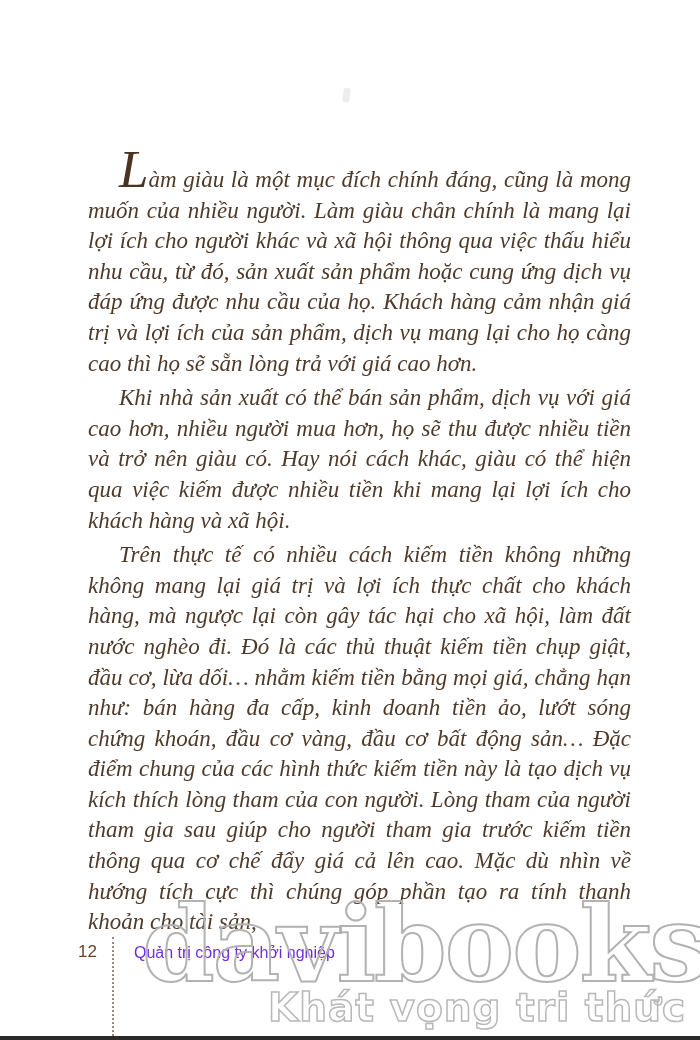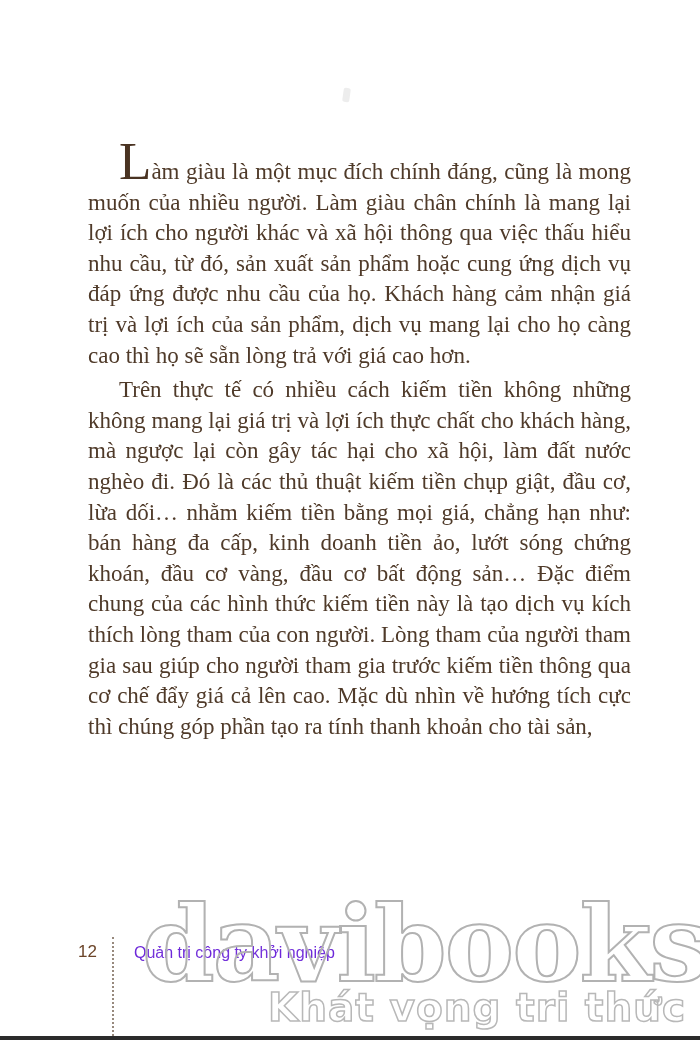--- a/index.html
+++ b/index.html
@@ -18,26 +18,27 @@
     top: 88px;
     width: 7px;
     height: 14px;
     background: #ededed;
     border-radius: 2px;
     transform: rotate(8deg);
   }
   .body-text {
     position: absolute;
     left: 88px;
-    top: 156px;
+    top: 164px;
     width: 543px;
     font-size: 23px;
     line-height: 30.6px;
     color: #4f3a29;
     text-align: justify;
+    font-style: italic;
   }
   .body-text p {
     margin: 0 0 4px 0;
     text-indent: 31px;
   }
   .dropcap {
     font-size: 53px;
     line-height: 10px;
     color: #4a3322;
   }
@@ -104,20 +105,21 @@
 </style>
 </head>
 <body>
 
 <div class="page">
 
   <div class="top-mark"></div>
 
   <div class="body-text">
     <p><span class="dropcap">L</span><span>àm giàu là một mục đích chính đáng, cũng là mong muốn của nhiều người. Làm giàu chân chính là mang lại lợi ích cho người khác và xã hội thông qua việc thấu hiểu nhu cầu, từ đó, sản xuất sản phẩm hoặc cung ứng dịch vụ đáp ứng được nhu cầu của họ. Khách hàng cảm nhận giá trị và lợi ích của sản phẩm, dịch vụ mang lại cho họ càng cao thì họ sẽ sẵn lòng trả với giá cao hơn.</span></p>
+    <p>Khi nhà sản xuất có thể bán sản phẩm, dịch vụ với giá cao hơn, nhiều người mua hơn, họ sẽ thu được nhiều tiền và trở nên giàu có. Hay nói cách khác, giàu có thể hiện qua việc kiếm được nhiều tiền khi mang lại lợi ích cho khách hàng và xã hội.</p>
     <p>Trên thực tế có nhiều cách kiếm tiền không những không mang lại giá trị và lợi ích thực chất cho khách hàng, mà ngược lại còn gây tác hại cho xã hội, làm đất nước nghèo đi. Đó là các thủ thuật kiếm tiền chụp giật, đầu cơ, lừa dối… nhằm kiếm tiền bằng mọi giá, chẳng hạn như: bán hàng đa cấp, kinh doanh tiền ảo, lướt sóng chứng khoán, đầu cơ vàng, đầu cơ bất động sản… Đặc điểm chung của các hình thức kiếm tiền này là tạo dịch vụ kích thích lòng tham của con người. Lòng tham của người tham gia sau giúp cho người tham gia trước kiếm tiền thông qua cơ chế đẩy giá cả lên cao. Mặc dù nhìn về hướng tích cực thì chúng góp phần tạo ra tính thanh khoản cho tài sản,</p>
   </div>
 
   <div class="page-footer">
     <div class="page-num">12</div>
     <div class="dotted-divider"></div>
     <div class="footer-title">Quản trị công ty khởi nghiệp</div>
   </div>
 
   <div class="wm wm-brand">davibooks</div>

